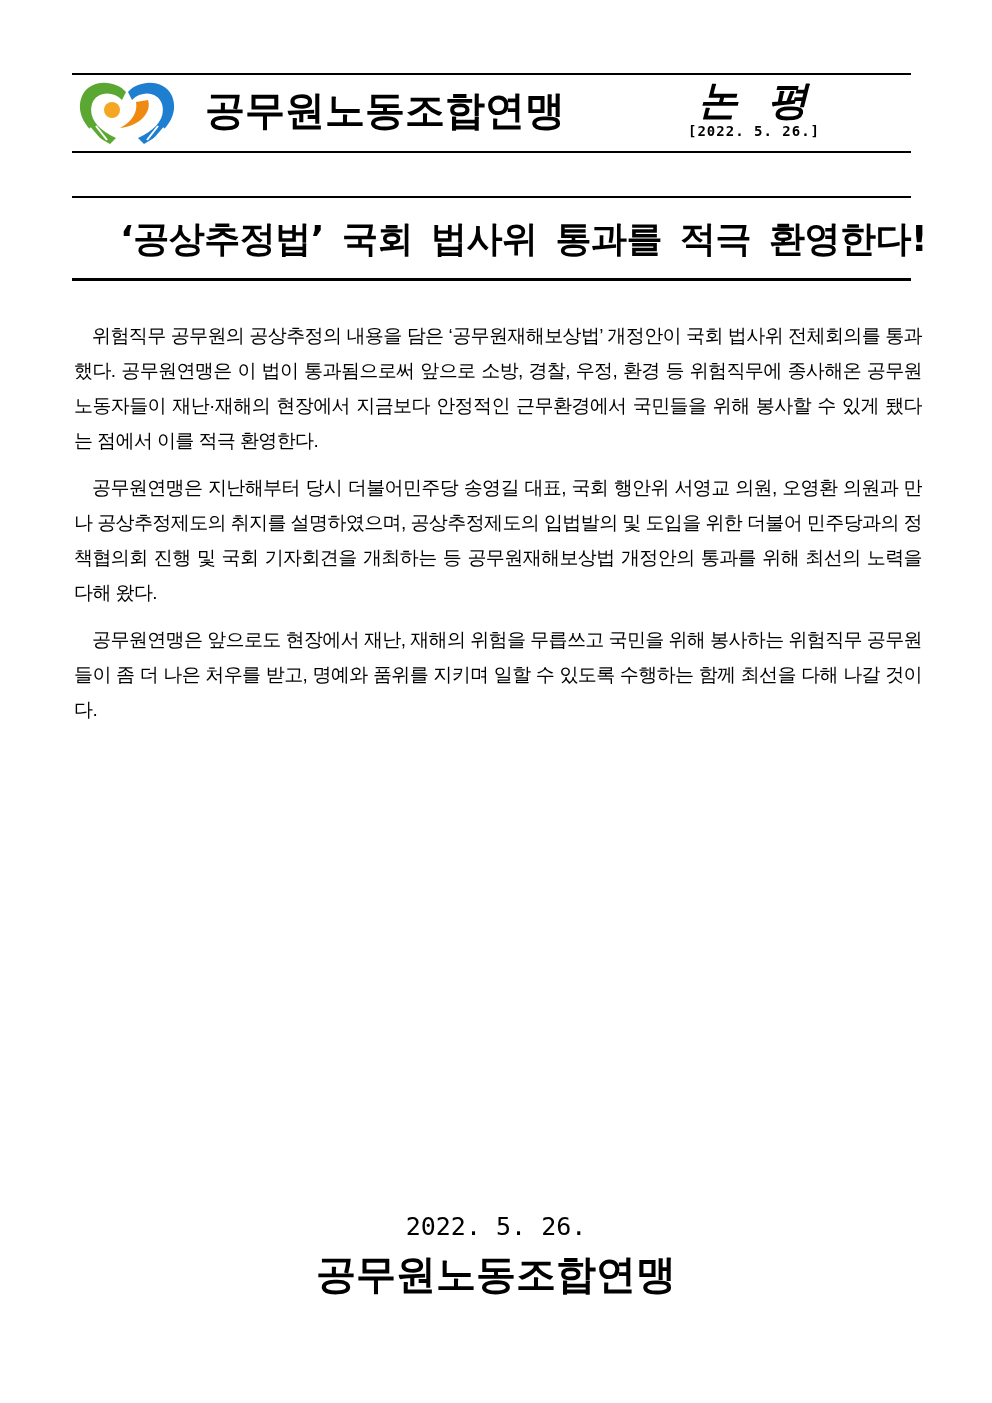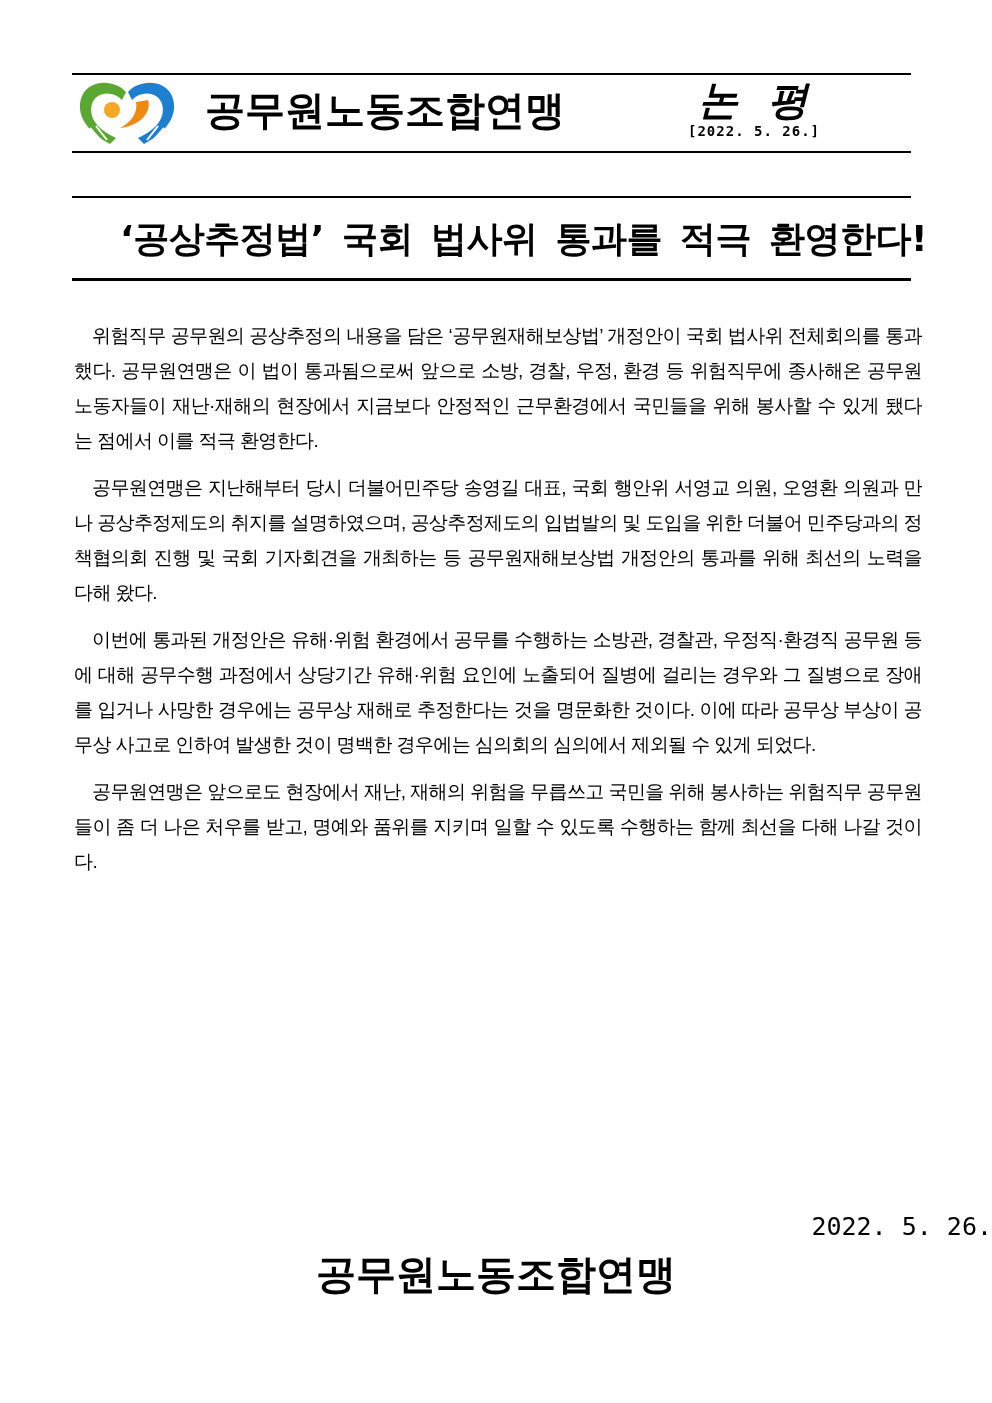--- a/index.html
+++ b/index.html
@@ -5,21 +5,21 @@
     html, body { margin: 0; padding: 0; background: #ffffff; }
     body { width: 992px; height: 1403px; position: relative; overflow: hidden; color: #000; }
     .rule { position: absolute; left: 72px; width: 839px; background: #000; }
     .logo { position: absolute; left: 76px; top: 78px; width: 102px; height: 68px; }
     .org-name { position: absolute; left: 205px; top: 84px; font-family: "DejaVu Sans", sans-serif; font-weight: bold; font-size: 40px; letter-spacing: 0px; line-height: 52px; white-space: nowrap; }
     .doc-type { position: absolute; left: 698px; top: 78px; font-family: "DejaVu Sans", sans-serif; font-weight: bold; font-size: 40px; letter-spacing: 30px; line-height: 44px; white-space: nowrap; font-style: italic; }
     .doc-date { position: absolute; left: 688px; top: 122px; font-family: "DejaVu Sans Mono", monospace; font-weight: bold; font-size: 14px; letter-spacing: 1px; line-height: 18px; white-space: nowrap; }
     .title { position: absolute; left: 92px; top: 213px; width: 820px; font-family: "DejaVu Sans", sans-serif; font-weight: bold; font-size: 36px; line-height: 52px; white-space: nowrap; word-spacing: 6px; letter-spacing: -0.5px; margin-left: 28px; }
     .body-text { position: absolute; left: 74px; top: 318px; width: 848px; font-family: Liberation Sans, sans-serif; font-size: 19px; line-height: 35px; text-align: justify; letter-spacing: -0.6px; }
     .body-text p { margin: 0 0 12px 0; text-indent: 18px; }
-    .sign-date { position: absolute; left: 0; width: 992px; top: 1210px; text-align: right; font-family: "DejaVu Sans Mono", monospace; font-size: 25px; line-height: 34px; }
+    .sign-date { position: absolute; left: 0; width: 992px; top: 1210px; text-align: center; font-family: "DejaVu Sans Mono", monospace; font-size: 25px; line-height: 34px; }
     .sign-org { position: absolute; left: 0; width: 992px; top: 1246px; text-align: center; font-family: "DejaVu Sans", sans-serif; font-weight: bold; font-size: 40px; line-height: 56px; }
   </style>
 </head>
 <body>
 
 <div class="rule" style="top:73px;height:2px;"></div>
 
 <div class="logo">
   <svg width="102" height="68" viewBox="0 0 102 68">
 
@@ -43,18 +43,17 @@
 
 <div class="rule" style="top:151px;height:2px;"></div>
 
 <div class="rule" style="top:196px;height:2px;"></div>
 <div class="title">‘공상추정법’ 국회 법사위 통과를 적극 환영한다!</div>
 <div class="rule" style="top:278px;height:3px;"></div>
 
 <div class="body-text">
   <p>위험직무 공무원의 공상추정의 내용을 담은 ‘공무원재해보상법’ 개정안이 국회 법사위 전체회의를 통과했다. 공무원연맹은 이 법이 통과됨으로써 앞으로 소방, 경찰, 우정, 환경 등 위험직무에 종사해온 공무원노동자들이 재난·재해의 현장에서 지금보다 안정적인 근무환경에서 국민들을 위해 봉사할 수 있게 됐다는 점에서 이를 적극 환영한다.</p>
   <p>공무원연맹은 지난해부터 당시 더불어민주당 송영길 대표, 국회 행안위 서영교 의원, 오영환 의원과 만나 공상추정제도의 취지를 설명하였으며, 공상추정제도의 입법발의 및 도입을 위한 더불어 민주당과의 정책협의회 진행 및 국회 기자회견을 개최하는 등 공무원재해보상법 개정안의 통과를 위해 최선의 노력을 다해 왔다.</p>
-  <p>이번에 통과된 개정안은 유해·위험 환경에서 공무를 수행하는 소방관, 경찰관, 우정직·환경직 공무원 등에 대해 공무수행 과정에서 상당기간 유해·위험 요인에 노출되어 질병에 걸리는 경우와 그 질병으로 장애를 입거나 사망한 경우에는 공무상 재해로 추정한다는 것을 명문화한 것이다. 이에 따라 공무상 부상이 공무상 사고로 인하여 발생한 것이 명백한 경우에는 심의회의 심의에서 제외될 수 있게 되었다.</p>
   <p>공무원연맹은 앞으로도 현장에서 재난, 재해의 위험을 무릅쓰고 국민을 위해 봉사하는 위험직무 공무원들이 좀 더 나은 처우를 받고, 명예와 품위를 지키며 일할 수 있도록 수행하는 함께 최선을 다해 나갈 것이다.</p>
 </div>
 
 <div class="sign-date">2022. 5. 26.</div>
 <div class="sign-org">공무원노동조합연맹</div>
 
 </body></html>

